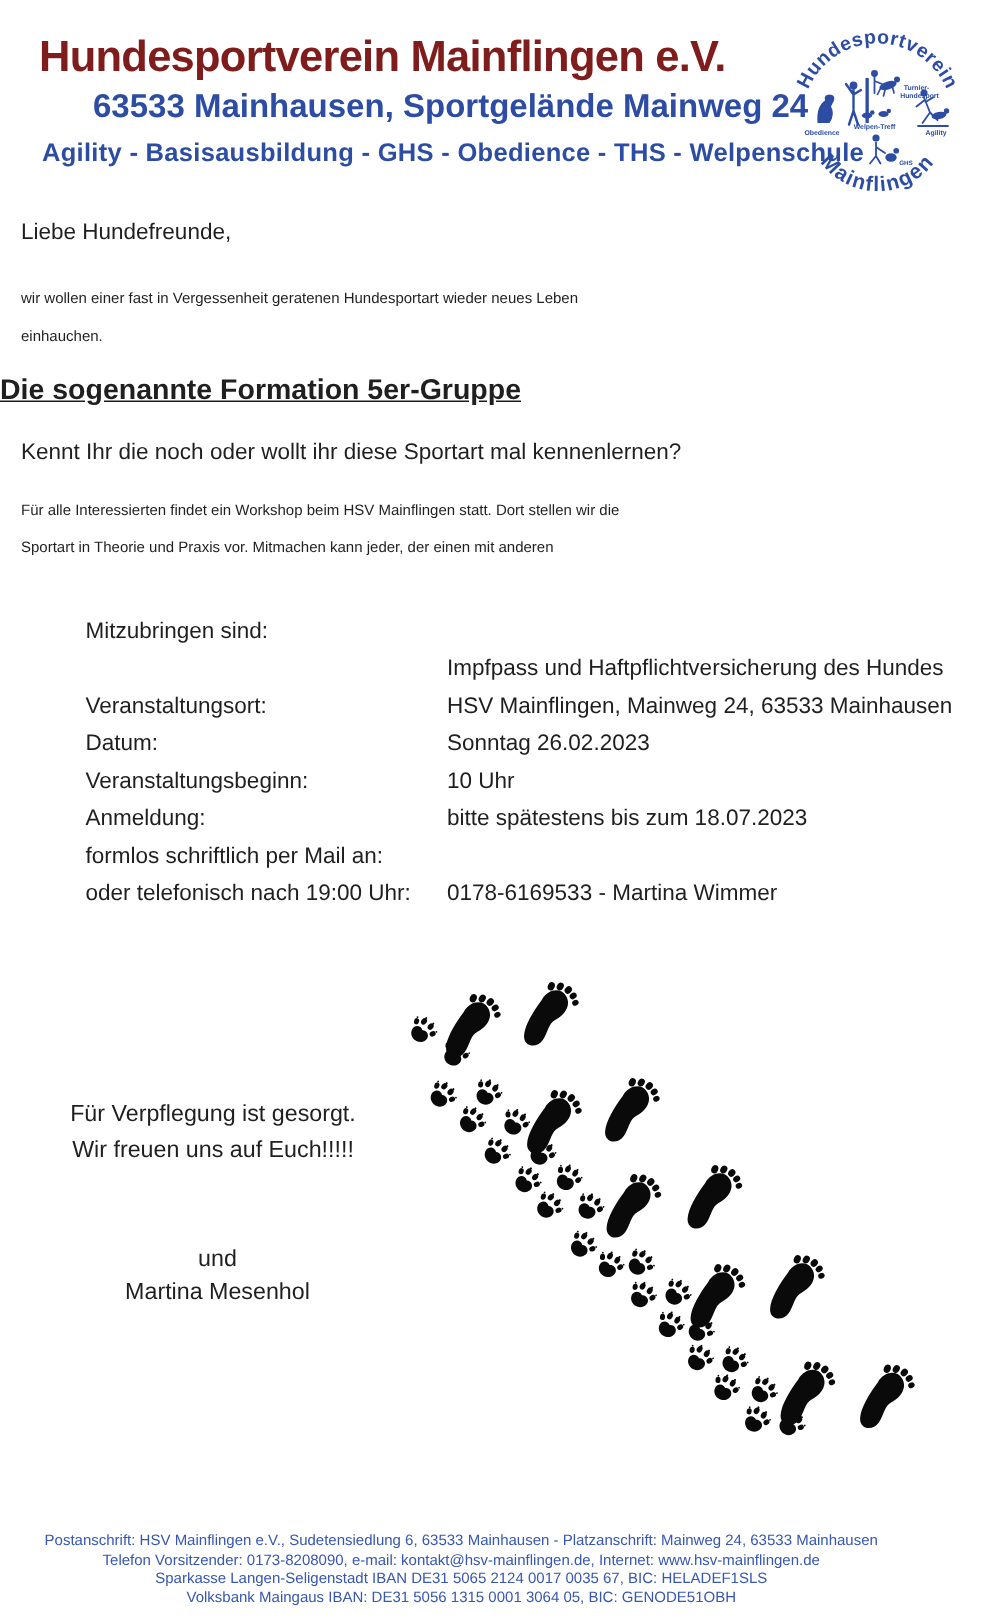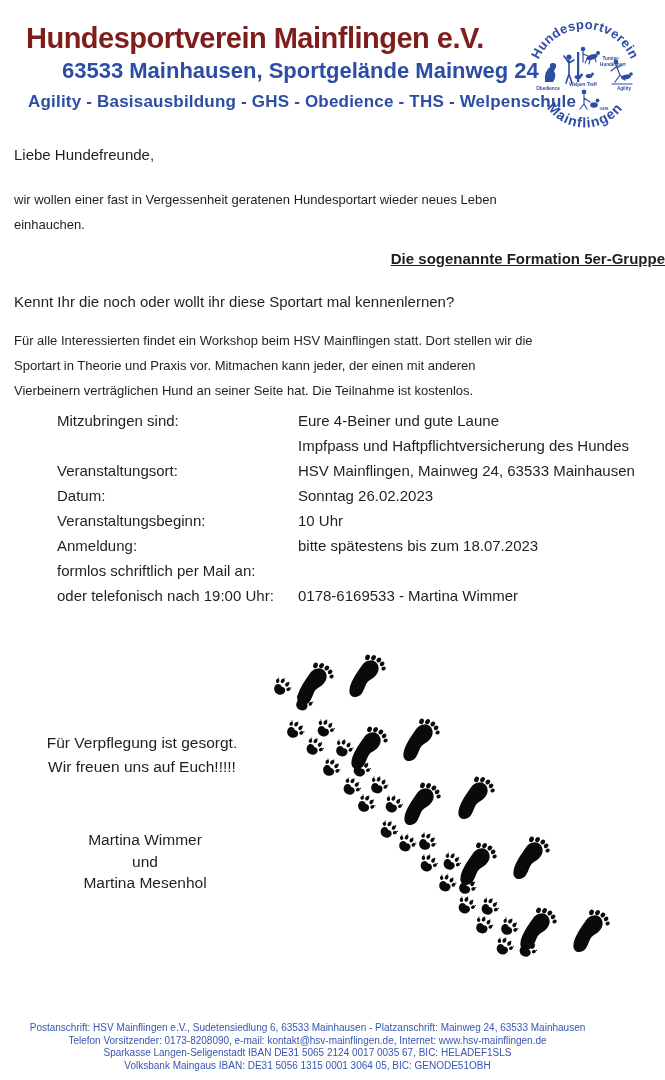--- a/index.html
+++ b/index.html
@@ -10,23 +10,23 @@
   .abs{position:absolute;}
   
   .hdr-title{left:26px;top:22px;font-size:29px;font-weight:bold;color:#7f1d1d;letter-spacing:-0.5px;}
   .hdr-sub{left:27px;top:58px;font-size:22px;font-weight:bold;color:#2c4da3;margin-left:35px;}
   .hdr-act{left:28px;top:92px;font-size:17px;font-weight:bold;color:#2c4da3;letter-spacing:0.2px;}
   .logo{left:520px;top:16px;width:130px;height:124px;}
   .logo text{fill:#2c4da3;font-family:"Liberation Sans",sans-serif;}
   .logo .fig{fill:#2c4da3;stroke:#2c4da3;}
   
   .salutation{left:14px;top:146px;font-size:15px;}
-  .para{left:14px;font-size:13px;line-height:25px;width:610px;}
+  .para{left:14px;font-size:10px;line-height:25px;width:610px;}
   .intro{top:187px;}
-  .heading{left:0;top:250px;width:665px;text-align:right;font-size:15px;font-weight:bold;text-decoration:underline;}
+  .heading{left:0;top:250px;width:665px;text-align:left;font-size:19px;font-weight:bold;text-decoration:underline;}
   .question{left:14px;top:293px;font-size:15px;}
   .desc{top:328px;}
   
   .details{left:0;top:410px;width:665px;}
   .drow{position:absolute;left:30px;width:640px;height:24px;font-size:15px;margin-left:27px;}
   .dlabel{position:absolute;left:0;top:0;}
   .dvalue{position:absolute;left:241px;top:0;}
   .link{color:#0b0bee;text-decoration:underline;cursor:pointer;}
   
   .closing{left:0px;top:731px;width:284px;text-align:center;font-size:15.5px;line-height:24px;}
@@ -116,27 +116,25 @@
     <div>einhauchen.</div>
   </div>
 
   <div class="abs heading">Die sogenannte Formation 5er-Gruppe</div>
 
   <div class="abs question">Kennt Ihr die noch oder wollt ihr diese Sportart mal kennenlernen?</div>
 
   <div class="abs para desc">
     <div>Für alle Interessierten findet ein Workshop beim HSV Mainflingen statt. Dort stellen wir die</div>
     <div>Sportart in Theorie und Praxis vor. Mitmachen kann jeder, der einen mit anderen</div>
-    <div>Vierbeinern verträglichen Hund an seiner Seite hat. Die Teilnahme ist kostenlos.</div>
   </div>
 
   <div class="abs details">
     <div class="drow" style="top:2px">
       <span class="dlabel">Mitzubringen sind:</span>
-      <span class="dvalue">Eure 4-Beiner und gute Laune</span>
     </div>
     <div class="drow" style="top:27px">
       <span class="dlabel"></span>
       <span class="dvalue">Impfpass und Haftpflichtversicherung des Hundes</span>
     </div>
     <div class="drow" style="top:52px">
       <span class="dlabel">Veranstaltungsort:</span>
       <span class="dvalue">HSV Mainflingen, Mainweg 24, 63533 Mainhausen</span>
     </div>
     <div class="drow" style="top:77px">
@@ -224,21 +222,20 @@
       <use href="#paw" transform="translate(259,312) rotate(40)"></use>
     </g>
   </svg>
 
   <div class="abs closing">
     <div>Für Verpflegung ist gesorgt.</div>
     <div>Wir freuen uns auf Euch!!!!!</div>
   </div>
 
   <div class="abs signature">
-    <div>Martina Wimmer</div>
     <div>und</div>
     <div>Martina Mesenhol</div>
   </div>
 
   <div class="abs footer">
     <div>Postanschrift: HSV Mainflingen e.V., Sudetensiedlung 6, 63533 Mainhausen - Platzanschrift: Mainweg 24, 63533 Mainhausen</div>
     <div>Telefon Vorsitzender: 0173-8208090, e-mail: kontakt@hsv-mainflingen.de, Internet: www.hsv-mainflingen.de</div>
     <div>Sparkasse Langen-Seligenstadt IBAN DE31 5065 2124 0017 0035 67, BIC: HELADEF1SLS</div>
     <div>Volksbank Maingaus IBAN: DE31 5056 1315 0001 3064 05, BIC: GENODE51OBH</div>
   </div>

